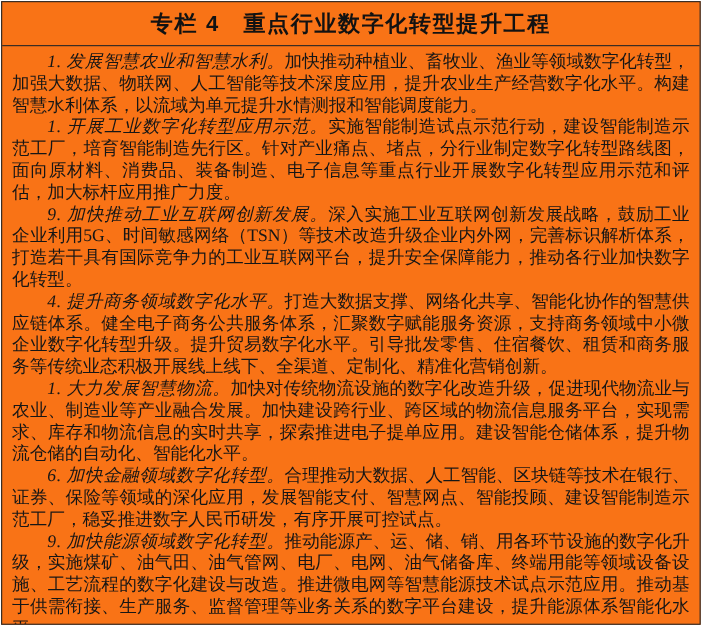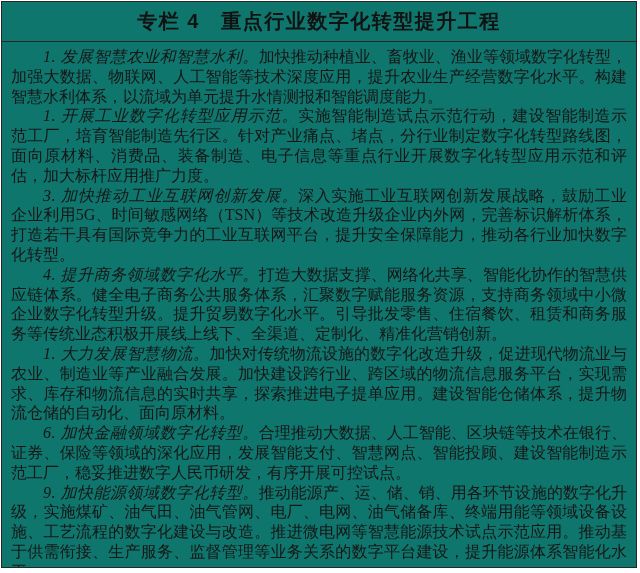--- a/index.html
+++ b/index.html
@@ -9,21 +9,21 @@
     font-family: "Liberation Serif", "DejaVu Serif", serif;
     position: relative;
     overflow: hidden;
   }
   .panel {
     position: absolute;
     top: 1px; left: 1px;
     width: 636px; height: 567px;
     box-sizing: border-box;
     border: 1.6px solid #262626;
-    background: #0f766e;
+    background: #f97316;
   }
   .panel-title {
     box-sizing: border-box;
     height: 40px;
     border-bottom: 1.6px solid #262626;
     display: flex; align-items: center; justify-content: center;
     font-family: "Liberation Sans", "DejaVu Sans", sans-serif;
     font-weight: bold;
     font-size: 20px;
     letter-spacing: 1.5px;
@@ -51,19 +51,19 @@
   }
 </style>
 </head>
 <body>
 
 <div class="panel">
   <div class="panel-title">专栏 4　重点行业数字化转型提升工程</div>
   <div class="panel-body">
     <p><span class="lead">1. 发展智慧农业和智慧水利。</span><span>加快推动种植业、畜牧业、渔业等领域数字化转型，加强大数据、物联网、人工智能等技术深度应用，提升农业生产经营数字化水平。构建智慧水利体系，以流域为单元提升水情测报和智能调度能力。</span></p>
     <p><span class="lead">1. 开展工业数字化转型应用示范。</span><span>实施智能制造试点示范行动，建设智能制造示范工厂，培育智能制造先行区。针对产业痛点、堵点，分行业制定数字化转型路线图，面向原材料、消费品、装备制造、电子信息等重点行业开展数字化转型应用示范和评估，加大标杆应用推广力度。</span></p>
-    <p><span class="lead">3. 加快推动工业互联网创新发展。</span><span>深入实施工业互联网创新发展战略，鼓励工业企业利用5G、时间敏感网络（TSN）等技术改造升级企业内外网，完善标识解析体系，打造若干具有国际竞争力的工业互联网平台，提升安全保障能力，推动各行业加快数字化转型。</span></p>
+    <p><span class="lead">9. 加快推动工业互联网创新发展。</span><span>深入实施工业互联网创新发展战略，鼓励工业企业利用5G、时间敏感网络（TSN）等技术改造升级企业内外网，完善标识解析体系，打造若干具有国际竞争力的工业互联网平台，提升安全保障能力，推动各行业加快数字化转型。</span></p>
     <p><span class="lead">4. 提升商务领域数字化水平。</span><span>打造大数据支撑、网络化共享、智能化协作的智慧供应链体系。健全电子商务公共服务体系，汇聚数字赋能服务资源，支持商务领域中小微企业数字化转型升级。提升贸易数字化水平。引导批发零售、住宿餐饮、租赁和商务服务等传统业态积极开展线上线下、全渠道、定制化、精准化营销创新。</span></p>
-    <p><span class="lead">1. 大力发展智慧物流。</span><span>加快对传统物流设施的数字化改造升级，促进现代物流业与农业、制造业等产业融合发展。加快建设跨行业、跨区域的物流信息服务平台，实现需求、库存和物流信息的实时共享，探索推进电子提单应用。建设智能仓储体系，提升物流仓储的自动化、面向原材料。</span></p>
+    <p><span class="lead">1. 大力发展智慧物流。</span><span>加快对传统物流设施的数字化改造升级，促进现代物流业与农业、制造业等产业融合发展。加快建设跨行业、跨区域的物流信息服务平台，实现需求、库存和物流信息的实时共享，探索推进电子提单应用。建设智能仓储体系，提升物流仓储的自动化、智能化水平。</span></p>
     <p><span class="lead">6. 加快金融领域数字化转型。</span><span>合理推动大数据、人工智能、区块链等技术在银行、证券、保险等领域的深化应用，发展智能支付、智慧网点、智能投顾、建设智能制造示范工厂，稳妥推进数字人民币研发，有序开展可控试点。</span></p>
     <p><span class="lead">9. 加快能源领域数字化转型。</span><span>推动能源产、运、储、销、用各环节设施的数字化升级，实施煤矿、油气田、油气管网、电厂、电网、油气储备库、终端用能等领域设备设施、工艺流程的数字化建设与改造。推进微电网等智慧能源技术试点示范应用。推动基于供需衔接、生产服务、监督管理等业务关系的数字平台建设，提升能源体系智能化水平。</span></p>
   </div>
 </div>
 
 </body></html>

